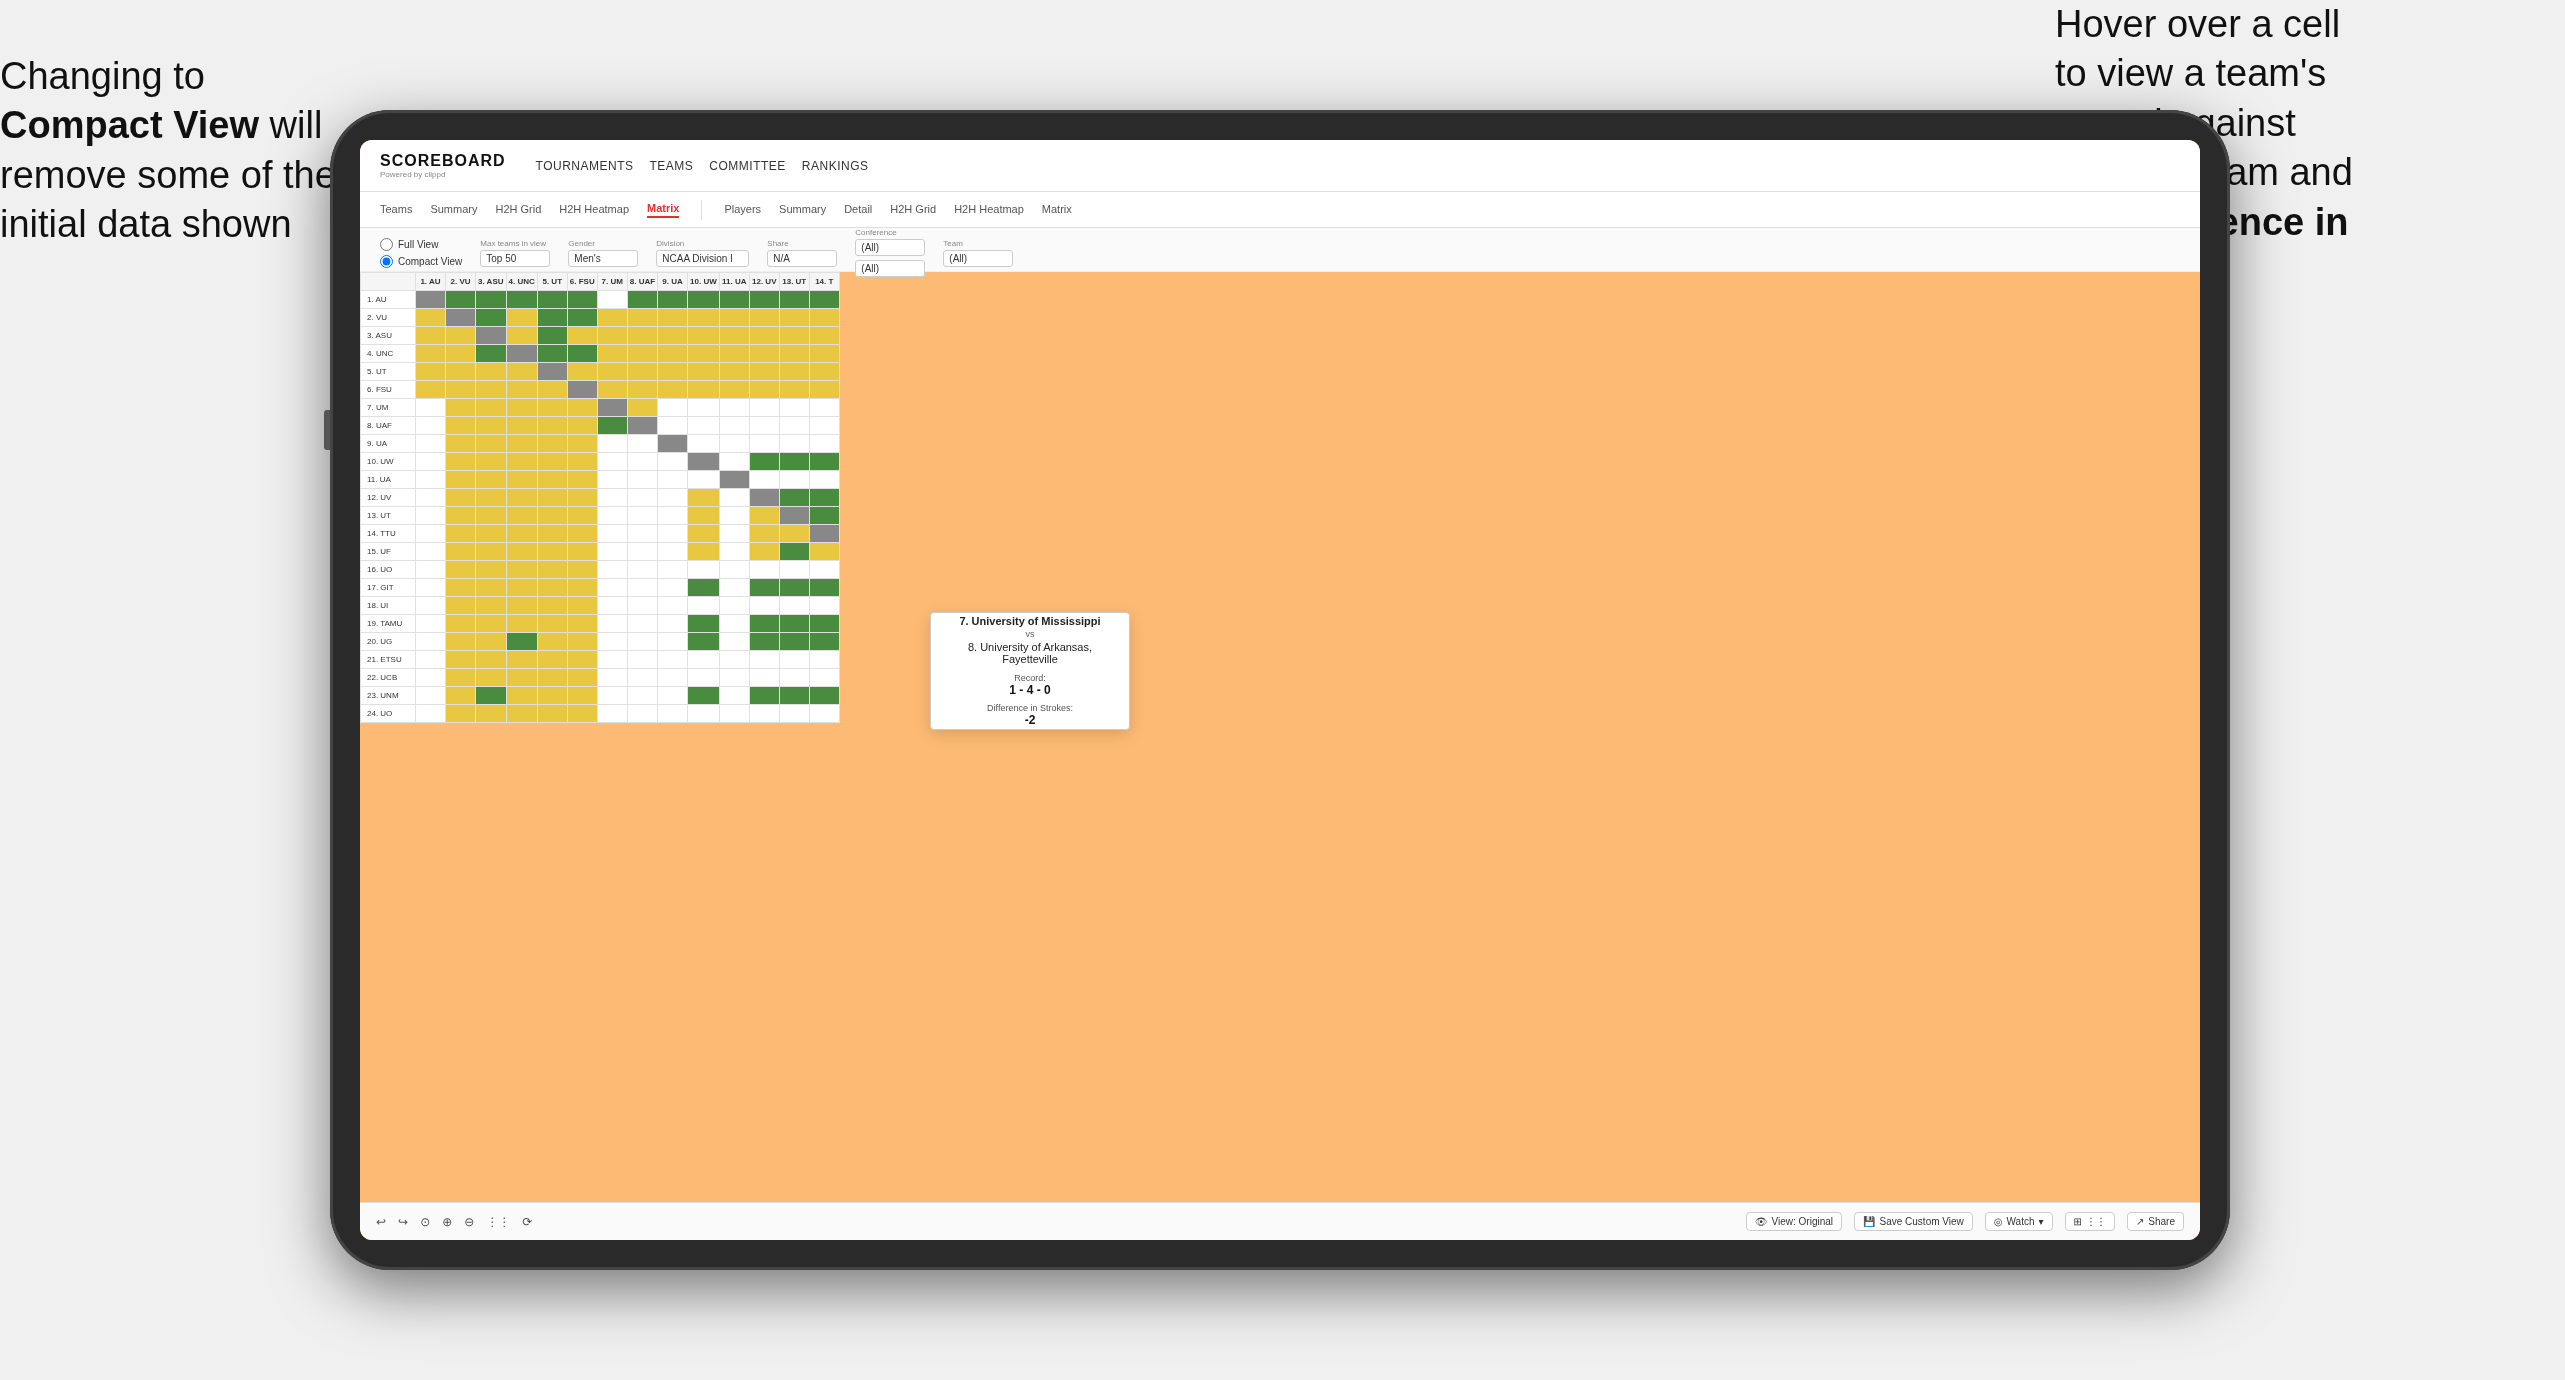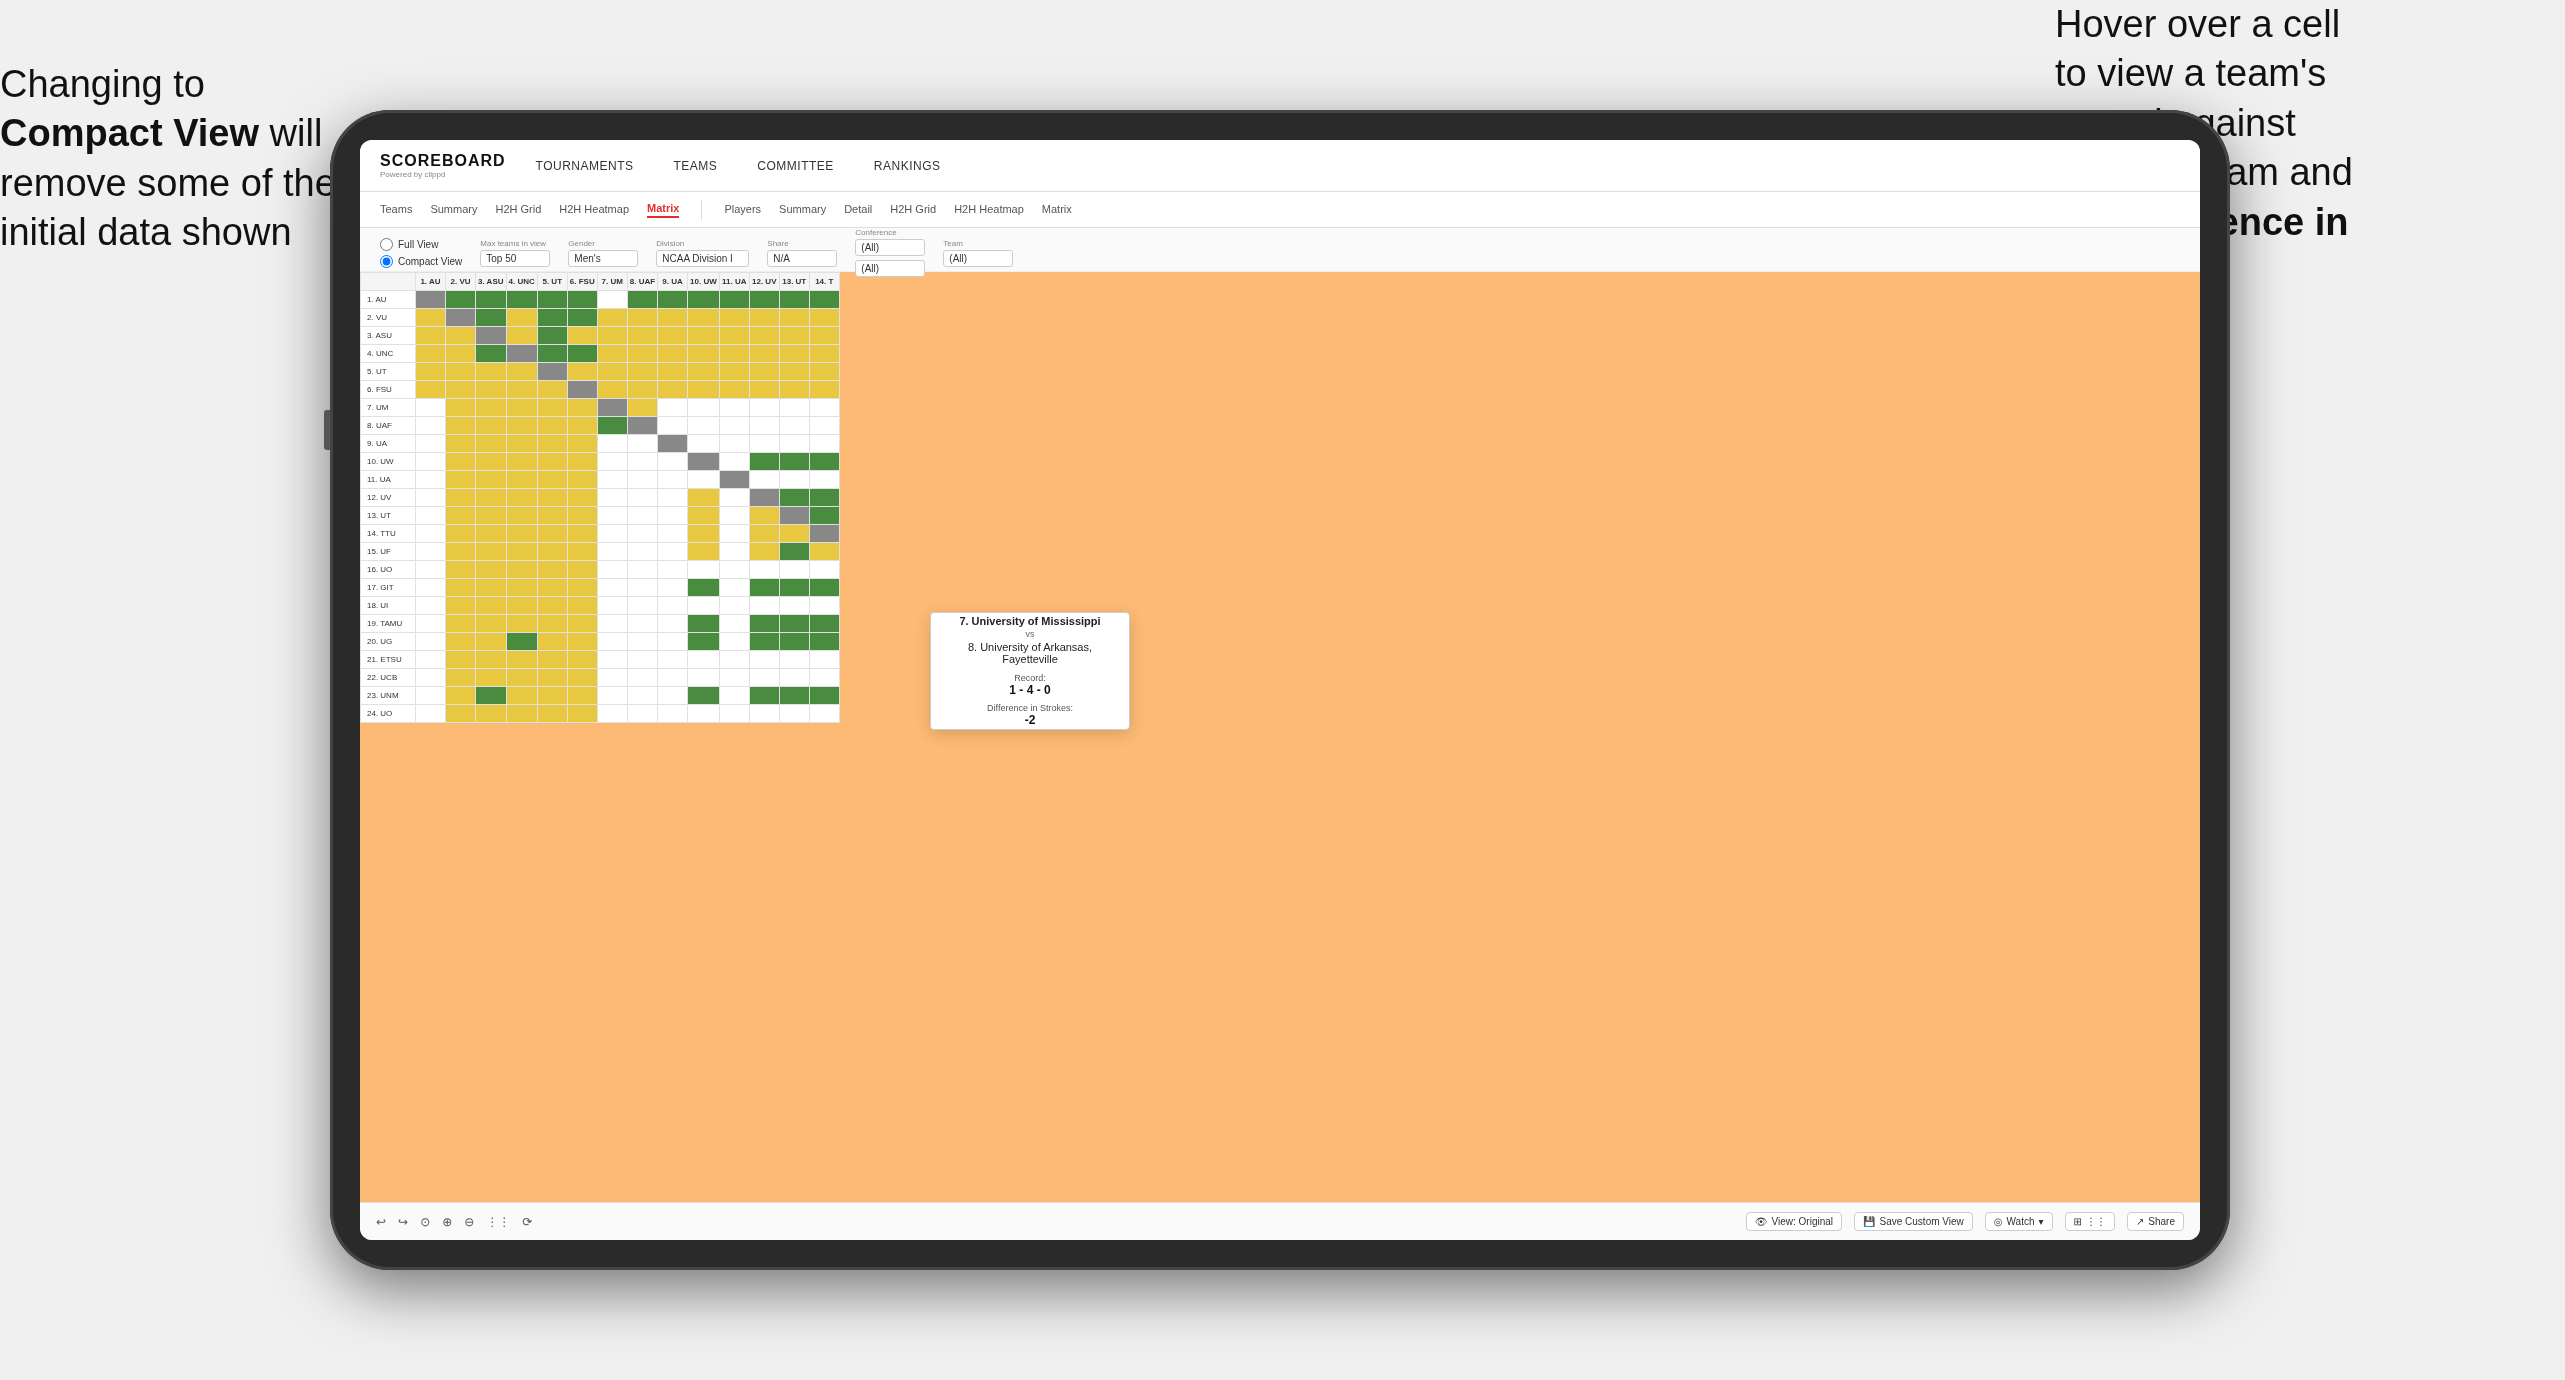--- a/index.html
+++ b/index.html
@@ -9,21 +9,21 @@
       width: 2565px;
       height: 1380px;
       position: relative;
       overflow: hidden;
     }
 
     
     .annotation-left {
       position: absolute;
       left: 0;
-      top: 60px;
+      top: 52px;
       width: 500px;
       font-size: 38px;
       line-height: 1.3;
       color: #111;
     }
     .annotation-left strong {
       font-weight: 900;
     }
 
     .annotation-right {
@@ -91,21 +91,21 @@
       font-weight: 900;
       letter-spacing: 1px;
       color: #111;
     }
     .logo-sub {
       font-size: 8px;
       color: #888;
     }
     .nav-items {
       display: flex;
-      gap: 40px;
+      gap: 16px;
     }
     .nav-item {
       font-size: 12px;
       color: #333;
       letter-spacing: 0.5px;
       cursor: pointer;
     }
 
     
     .subnav {

